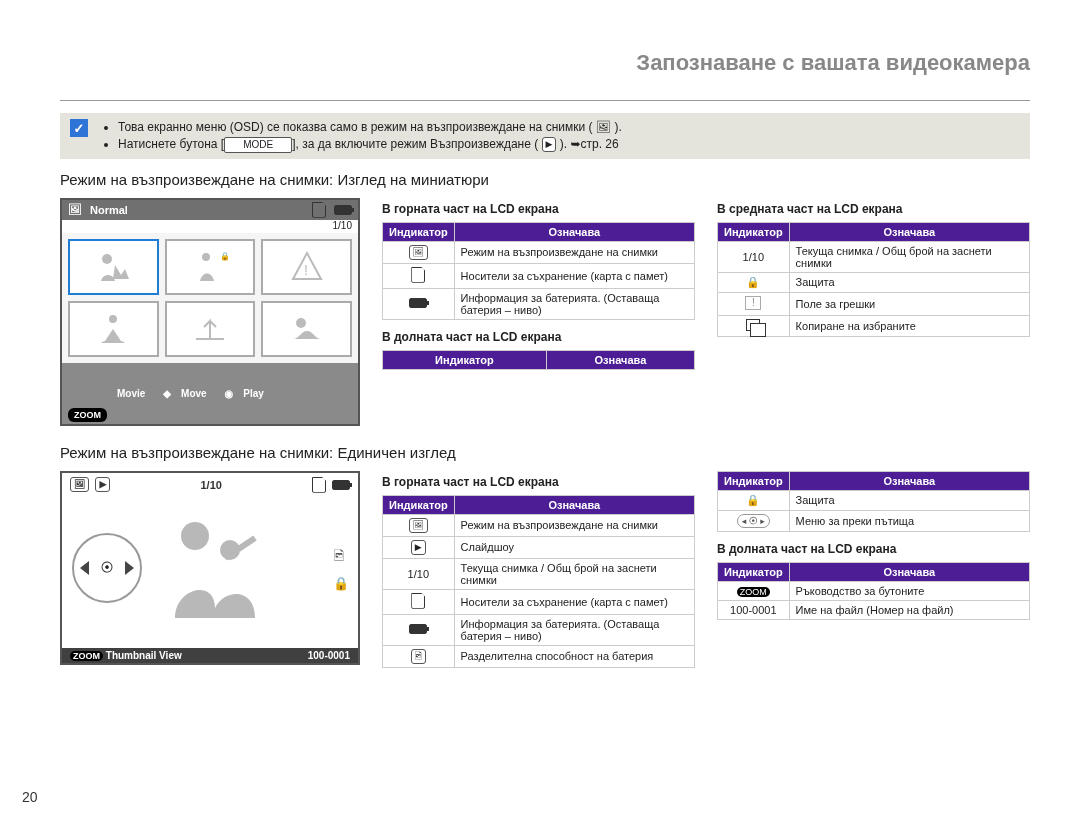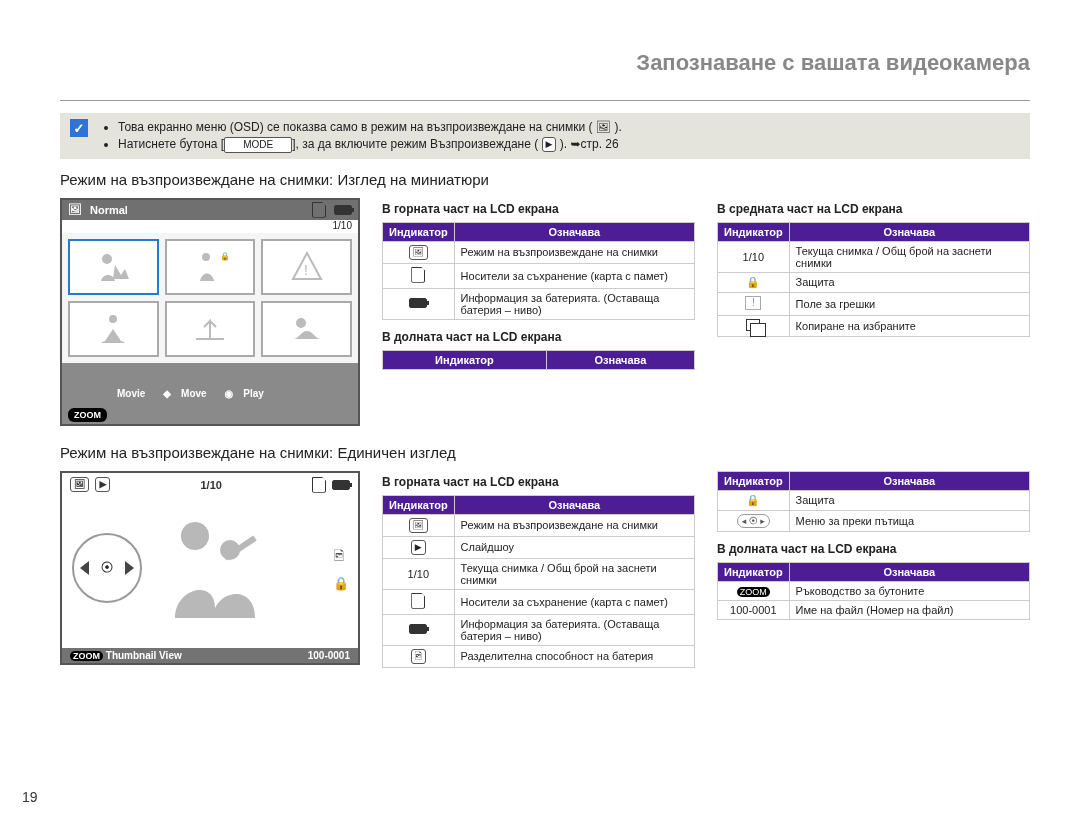--- a/index.html
+++ b/index.html
@@ -33,21 +33,21 @@
 
   .single-view { height: 190px; position:relative; background:#fff; }
   .single-top { display:flex; align-items:center; padding:4px 8px; font-size:11px; font-weight:bold; color:#333; gap:6px;}
   .single-body { position:absolute; inset:24px 0 24px 0; display:flex; align-items:center; justify-content:center;}
   .single-body svg { fill:#b8b8b8; }
   .nav-circle { position:absolute; left:10px; top:50%; transform:translateY(-50%); width:70px; height:70px; border:2px solid #999; border-radius:50%; display:flex; align-items:center; justify-content:center; background:#fff;}
   .nav-circle::before, .nav-circle::after { content:''; position:absolute; width:0; height:0; border-top:7px solid transparent; border-bottom:7px solid transparent;}
   .nav-circle::before { left:6px; border-right:9px solid #444;}
   .nav-circle::after { right:6px; border-left:9px solid #444;}
   .side-icons { position:absolute; right:8px; top:50%; transform:translateY(-50%); display:flex; flex-direction:column; gap:8px; color:#555; font-size:13px;}
-  .single-footer { position:absolute; bottom:0; left:0; right:0; background:#737373; color:#fff; display:flex; justify-content:space-between; padding:2px 8px; font-size:10px; font-weight:bold;}
+  .single-footer { position:absolute; bottom:0; left:0; right:0; background:#404040; color:#fff; display:flex; justify-content:space-between; padding:2px 8px; font-size:10px; font-weight:bold;}
 
   
   .col { flex: 1; }
   .sub-h { font-size: 12px; font-weight: bold; margin: 4px 0 6px; }
   table.ind { width: 100%; border-collapse: collapse; font-size: 11px; margin-bottom: 10px;}
   table.ind th { background:#4c1d95; color:#fff; font-weight:bold; padding:3px 6px; text-align:center; border:1px solid #ccc;}
   table.ind td { border:1px solid #ccc; padding:3px 6px; vertical-align:middle; }
   table.ind td.ic { width: 60px; text-align:center; }
   .bat { display:inline-block; width:18px; height:10px; border:1.5px solid #333; border-radius:2px; position:relative;}
   .bat::after { content:''; position:absolute; right:-3px; top:2px; width:2px; height:4px; background:#333;}
@@ -308,13 +308,13 @@
         <tr>
               <td class="ic">100-0001</td>
               <td>Име на файл (Номер на файл)</td>
             </tr>
       </tbody>
         </table>
     </div>
   </div>
 </div>
 
-<div class="page-num">19</div>
+<div class="page-num">20</div>
 
 </body></html>

